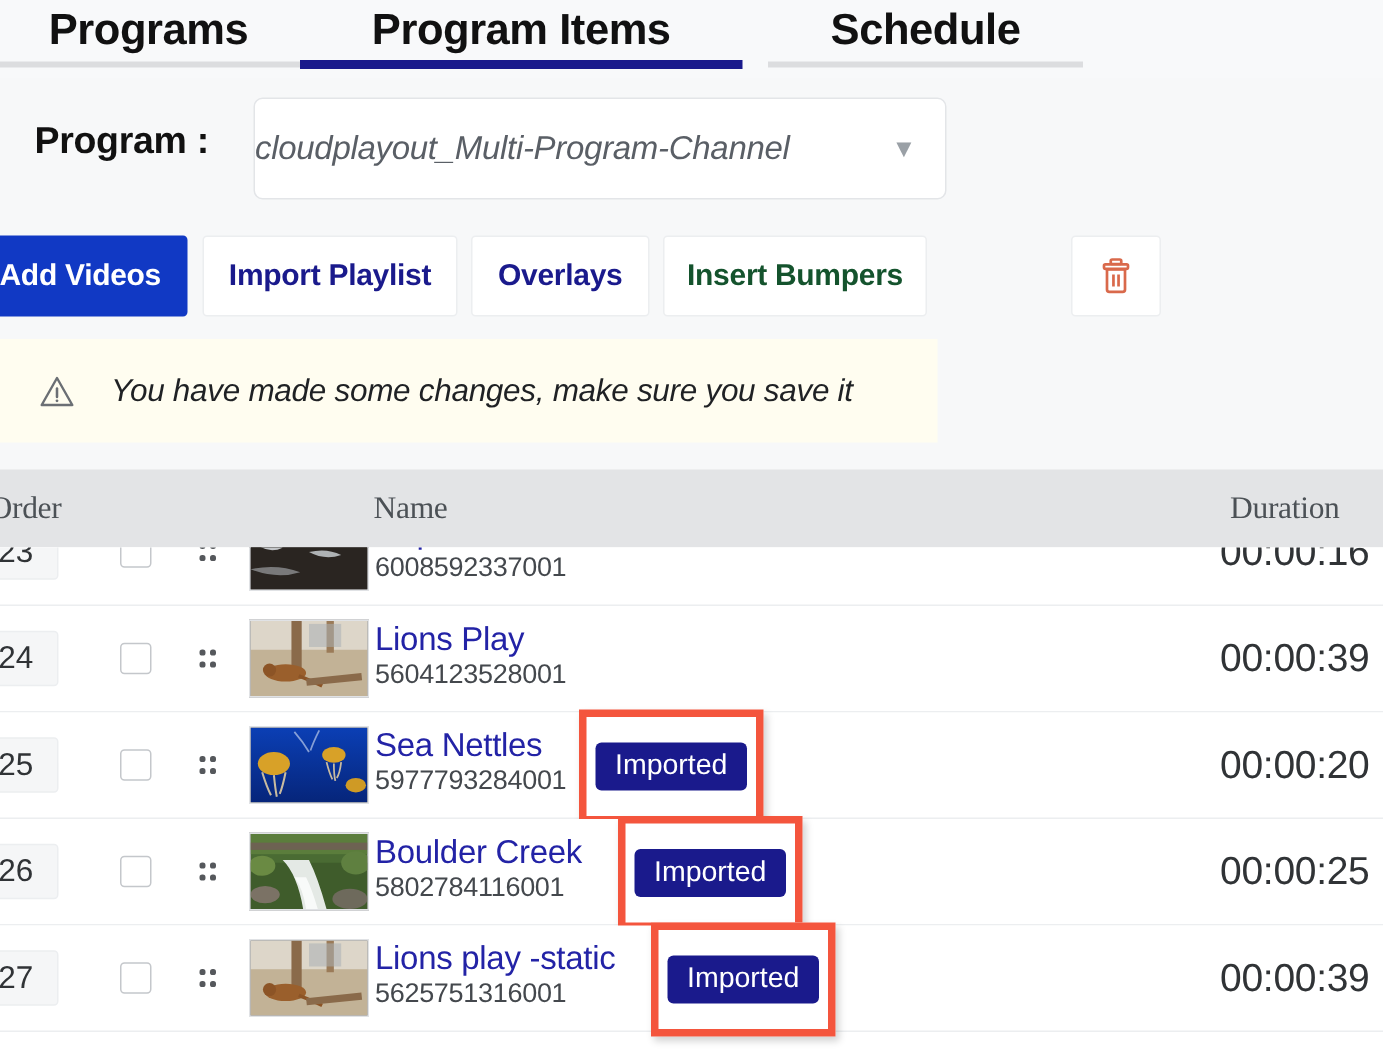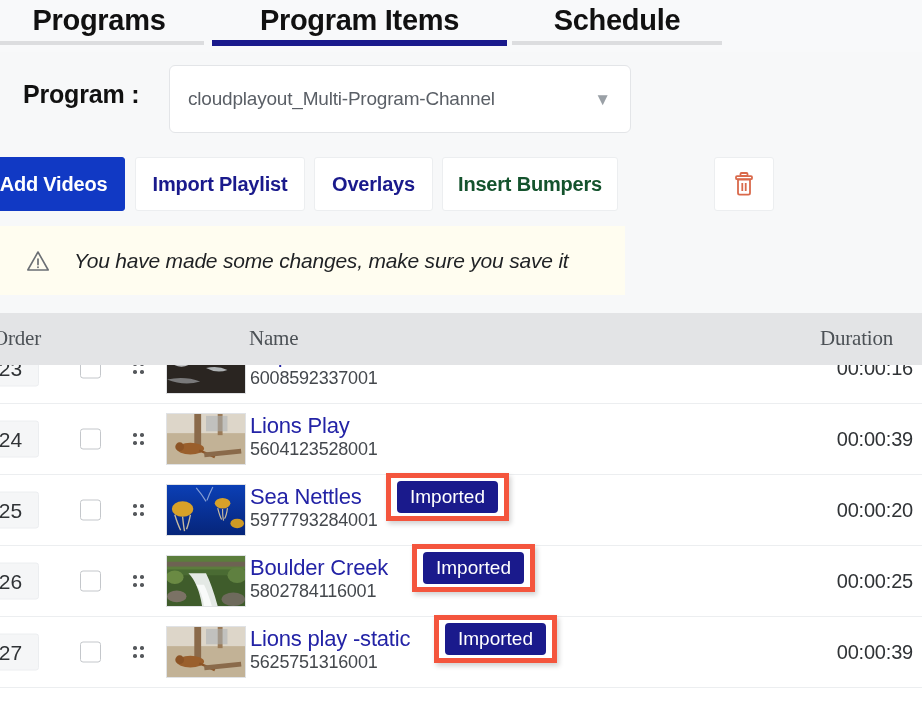--- a/index.html
+++ b/index.html
@@ -25,21 +25,21 @@
     letter-spacing: -0.3px;
     white-space: nowrap;
     cursor: pointer;
   }
   .tab-underline {
     position: absolute; left: 0; right: 0; bottom: 7px; height: 4px;
     background: #dcdddf;
   }
   .tab.active .tab-underline { background: #1a1a8c; height: 6px; bottom: 6px; }
   .tab-0 { left: -6px;  width: 210px; }
-  .tab-1 { left: 212px; width: 295px; }
+  .tab-1 { left: 200px; width: 295px; }
   .tab-2 { left: 512px; width: 210px; }
 
   
   .program-row {
     position: absolute; top: 52px; left: 0; width: 922px; height: 96px;
   }
   .program-label {
     position: absolute; left: 23px; top: 28px;
     font-size: 25px; font-weight: 700; color: #111;
     letter-spacing: -0.2px;
@@ -47,23 +47,23 @@
   .program-select {
     position: absolute; left: 169px; top: 13px;
     width: 462px; height: 68px;
     background: #ffffff;
     border: 1px solid #e3e5e8;
     border-radius: 6px;
     display: flex; align-items: center;
     cursor: pointer;
   }
   .program-select-value {
-    margin-left: 18px;
-    font-size: 19px; color: #5a5f66; letter-spacing: -0.2px;
+    font-size: 22px; color: #5a5f66; letter-spacing: -0.2px;
     white-space: nowrap;
+    font-style: italic;
   }
   .program-caret {
     position: absolute; right: 19px; top: 50%; transform: translateY(-50%);
     font-size: 17px; color: #9aa0a6; line-height: 1;
   }
 
   
   .btnrow { position: absolute; top: 157px; left: 0; width: 922px; height: 54px; }
   .btn {
     position: absolute; top: 0; height: 54px;
@@ -178,28 +178,28 @@
   .badge {
     display: inline-flex; align-items: center; justify-content: center;
     height: 32px; padding: 0 13px;
     background: #1a1a8c; color: #ffffff;
     font-size: 19px; border-radius: 4px; white-space: nowrap;
   }
   .badge-wrap { position: absolute; top: -2px; }
   .badge-wrap.hl {
     border: 5px solid #f4553d;
     background: #ffffff;
-    padding: 3px 6px;
+    padding: 17px 6px;
     top: -9px;
     box-shadow: 2px 3px 5px rgba(0,0,0,0.18);
   }
 
   .cell-dur {
     position: absolute; right: 9px; top: 50%; transform: translateY(-50%);
-    font-size: 20px; color: #303336; letter-spacing: -0.2px;
+    font-size: 26px; color: #303336; letter-spacing: -0.2px;
     text-align: right; white-space: nowrap;
   }
 </style>
 </head>
 <body>
 
 <div class="page">
 
   <div class="tabbar">
     <div class="tab tab-0">

